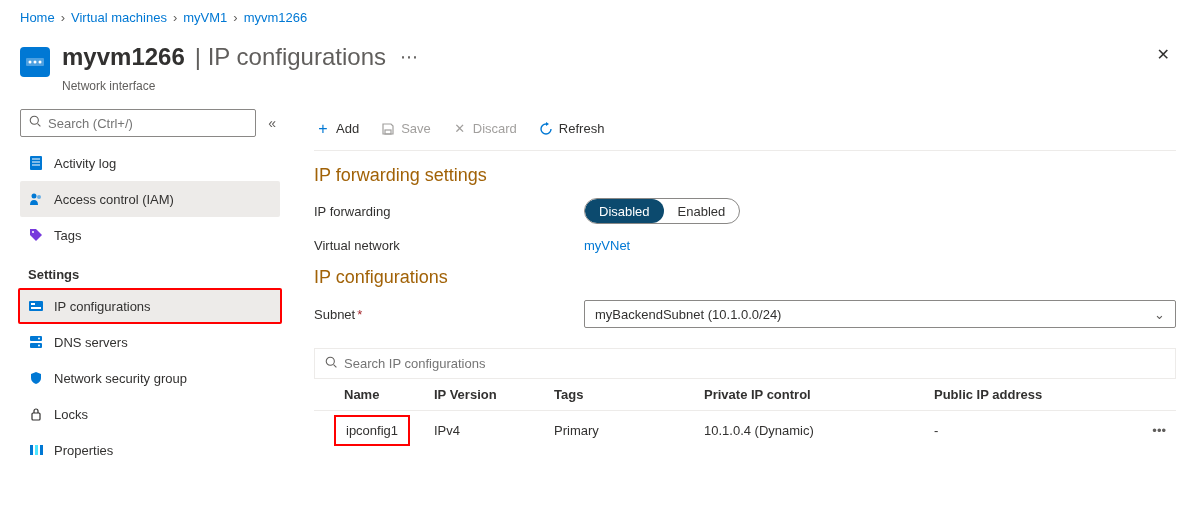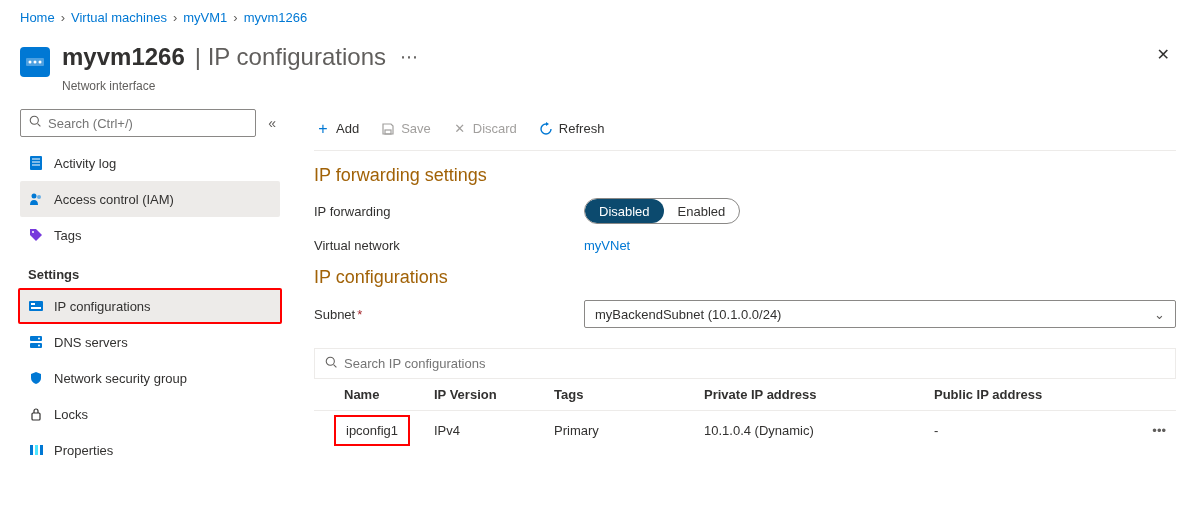--- a/index.html
+++ b/index.html
@@ -293,21 +293,21 @@
             </svg>
         </span>
         <input placeholder="Search IP configurations" style="">
       </div>
       <table>
         <thead>
           <tr>
             <th style="width:110px;padding-left:30px">Name</th>
             <th style="width:120px">IP Version</th>
             <th style="width:150px">Tags</th>
-            <th style="width:230px">Private IP address</th>
+            <th style="width:230px">Private IP control</th>
             <th>Public IP address</th>
             <th style="width:40px"></th>
           </tr>
         </thead>
         <tbody>
           <tr>
             <td style="padding-left:30px"><span class="cell-redbox">ipconfig1</span></td>
             <td>IPv4</td>
             <td>Primary</td>
             <td>10.1.0.4 (Dynamic)</td>

